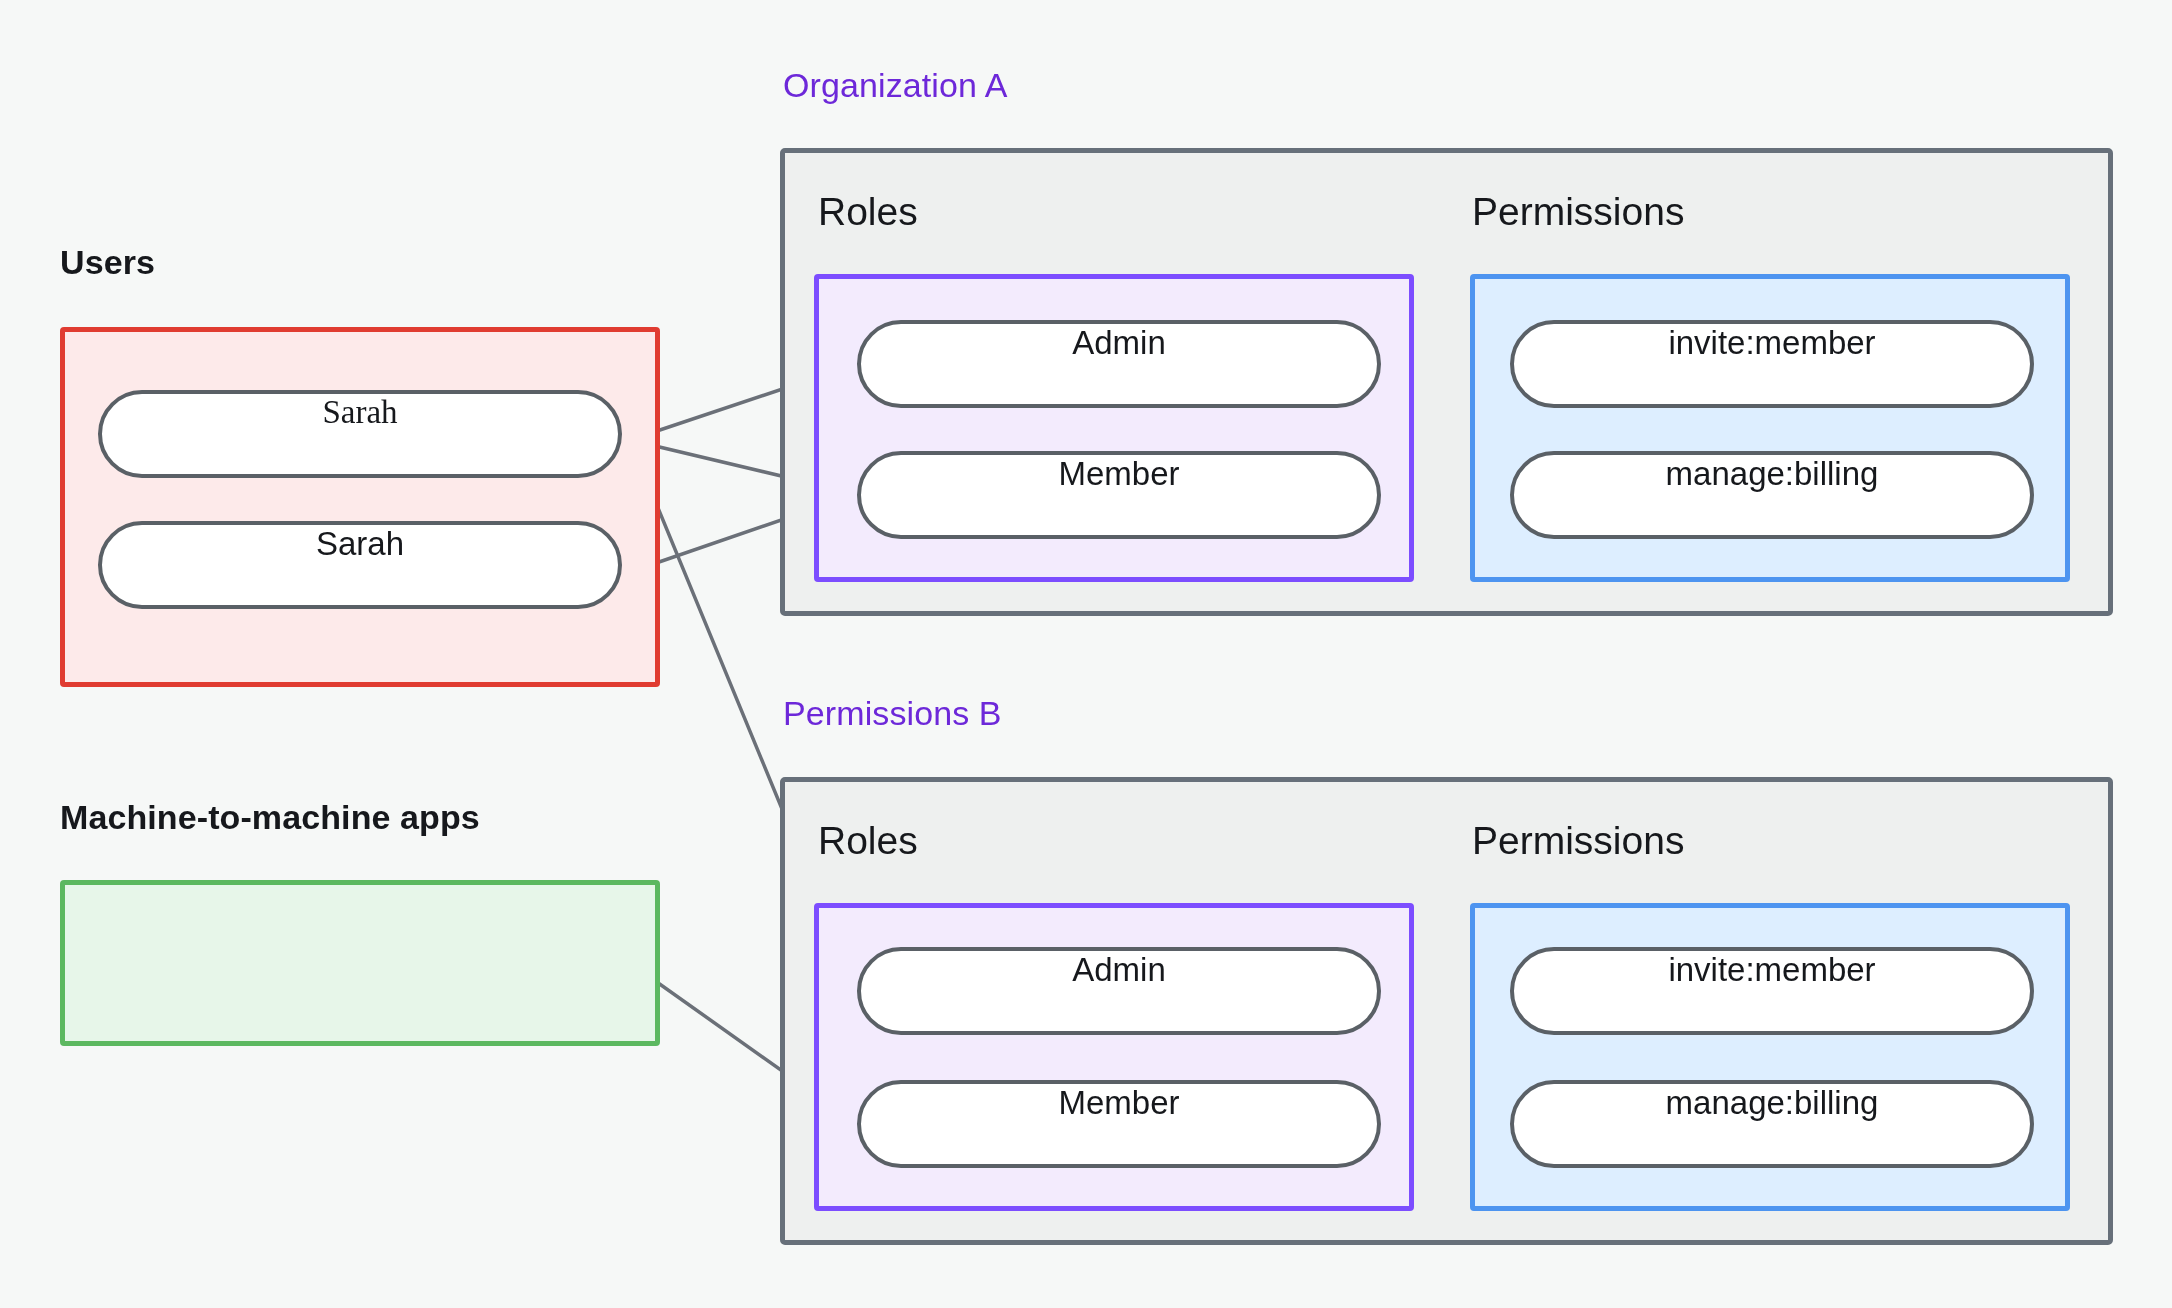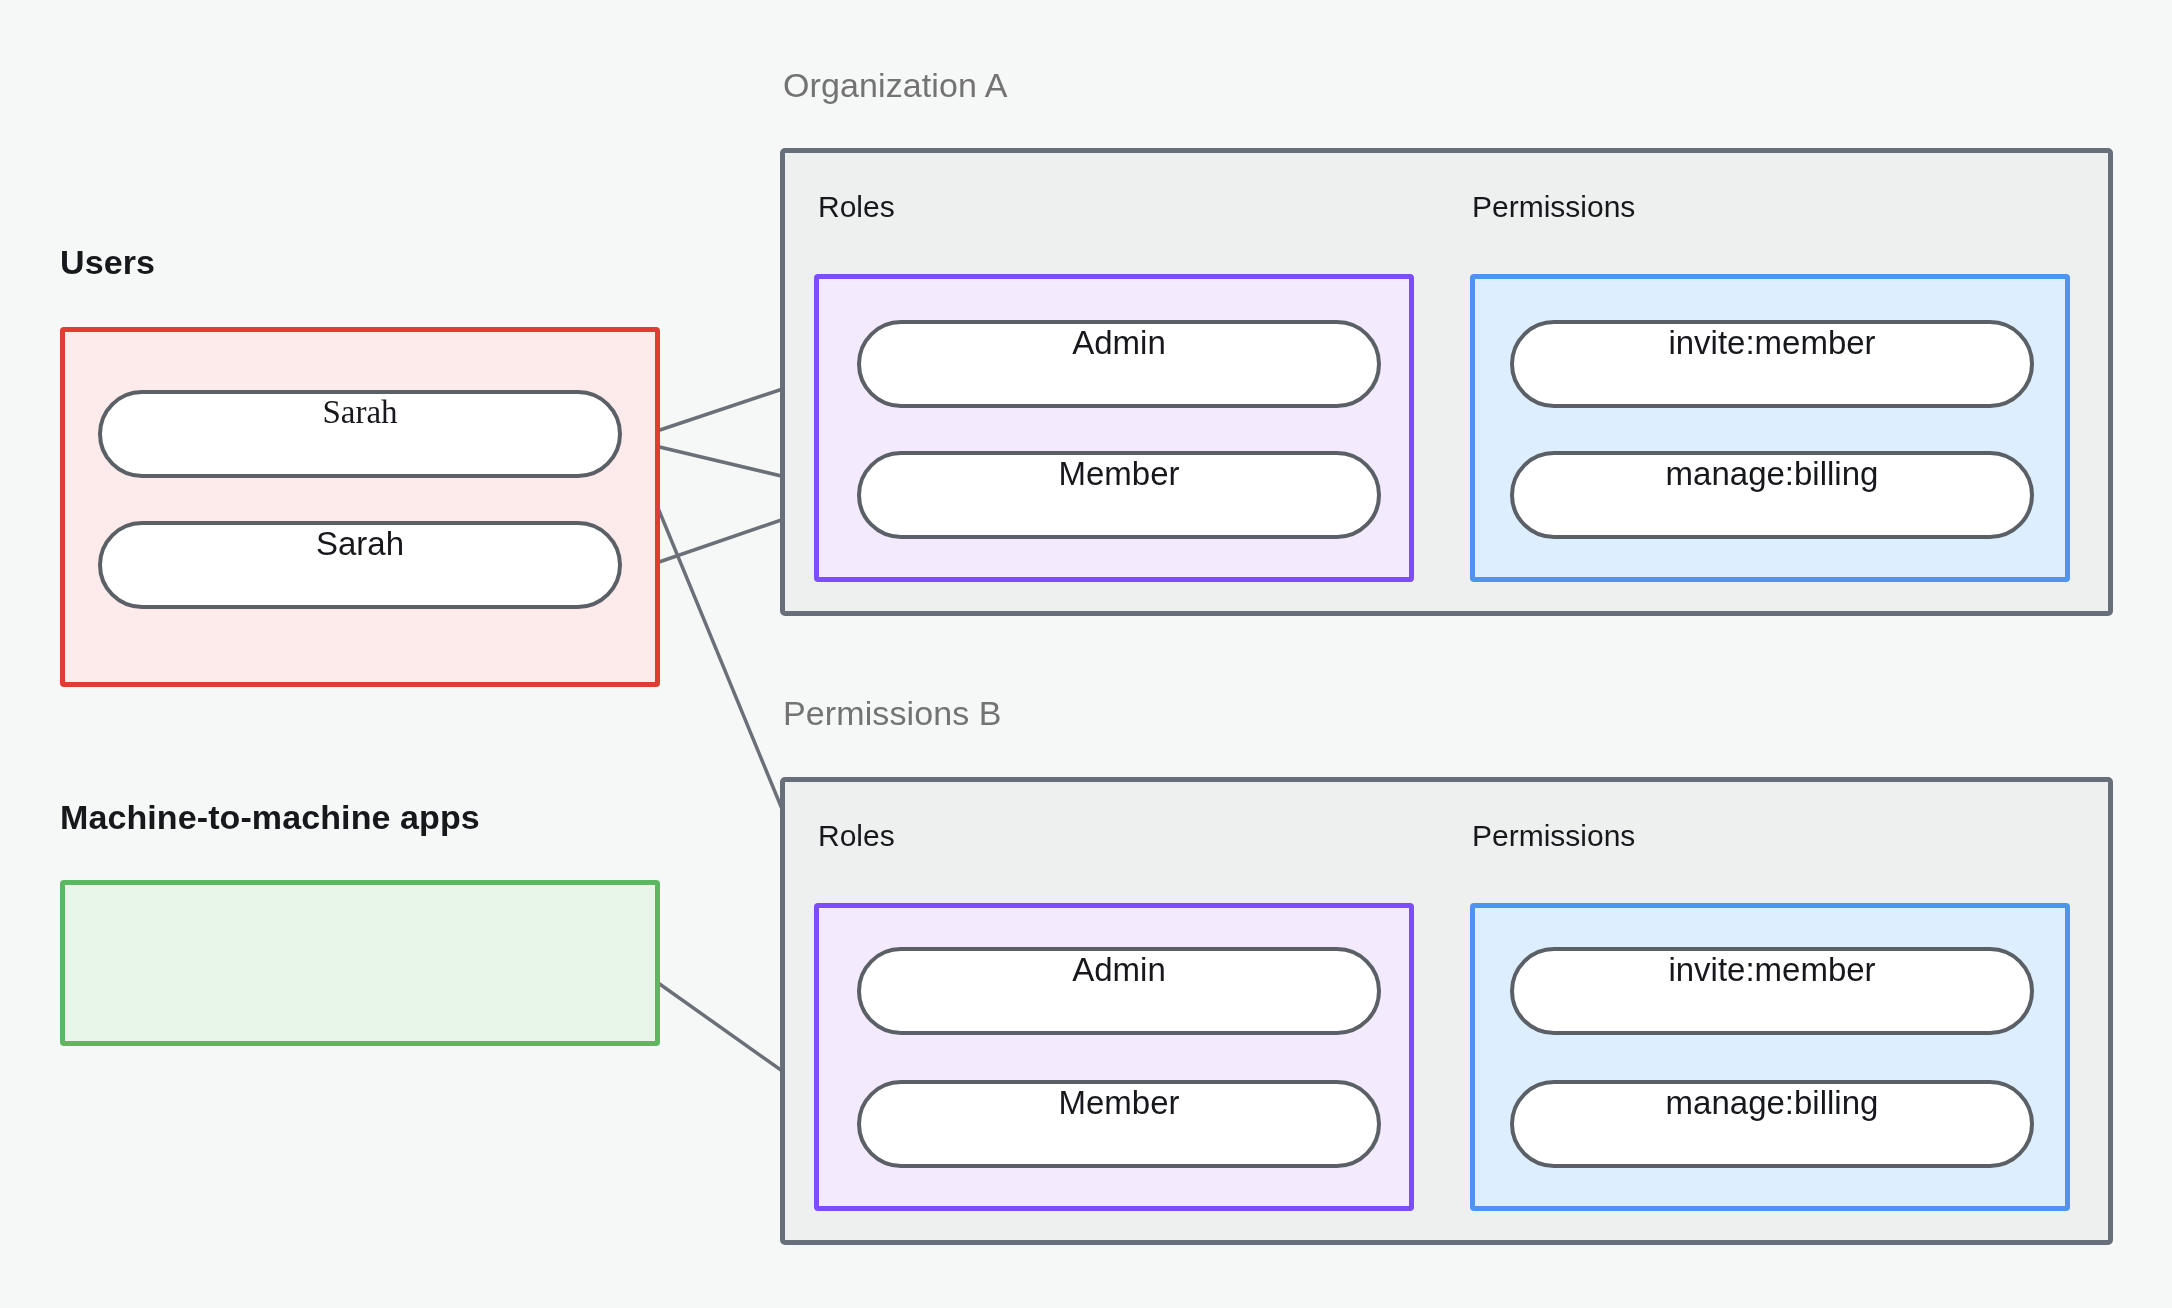--- a/index.html
+++ b/index.html
@@ -32,27 +32,27 @@
     font-size: 34px;
     font-weight: 700;
     color: #16181c;
     letter-spacing: 0.1px;
     white-space: nowrap;
   }
   .org-label {
     position: absolute;
     font-size: 34px;
     font-weight: 400;
-    color: #737373;
+    color: #6d28d9;
     letter-spacing: 0.1px;
     white-space: nowrap;
   }
   .sub-label {
     position: absolute;
-    font-size: 30px;
+    font-size: 39px;
     font-weight: 400;
     color: #16181c;
     white-space: nowrap;
   }
 
   
   .box {
     position: absolute;
     box-sizing: border-box;
     border-radius: 4px;

